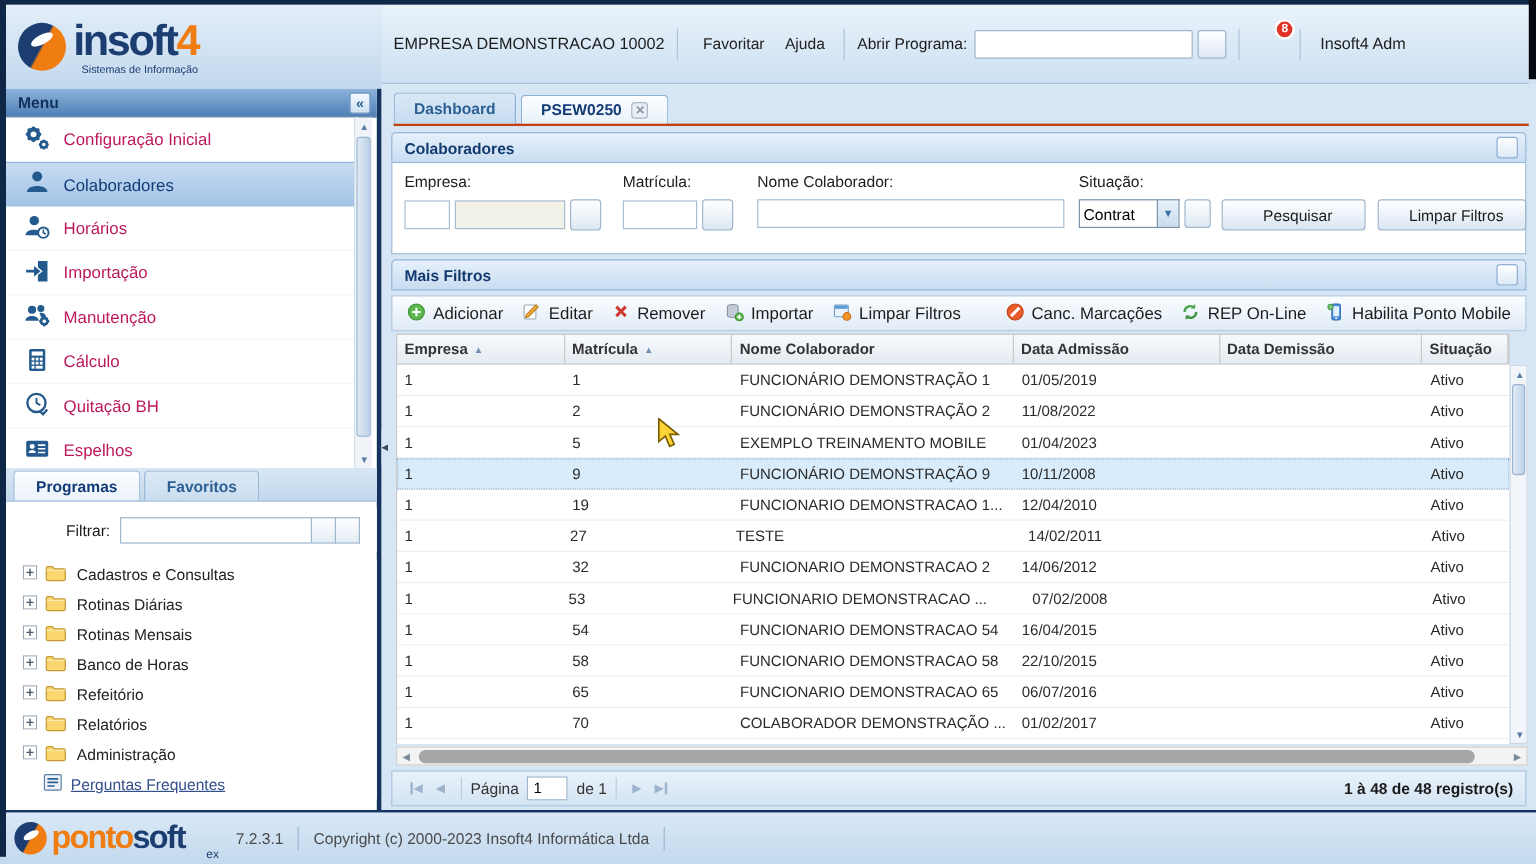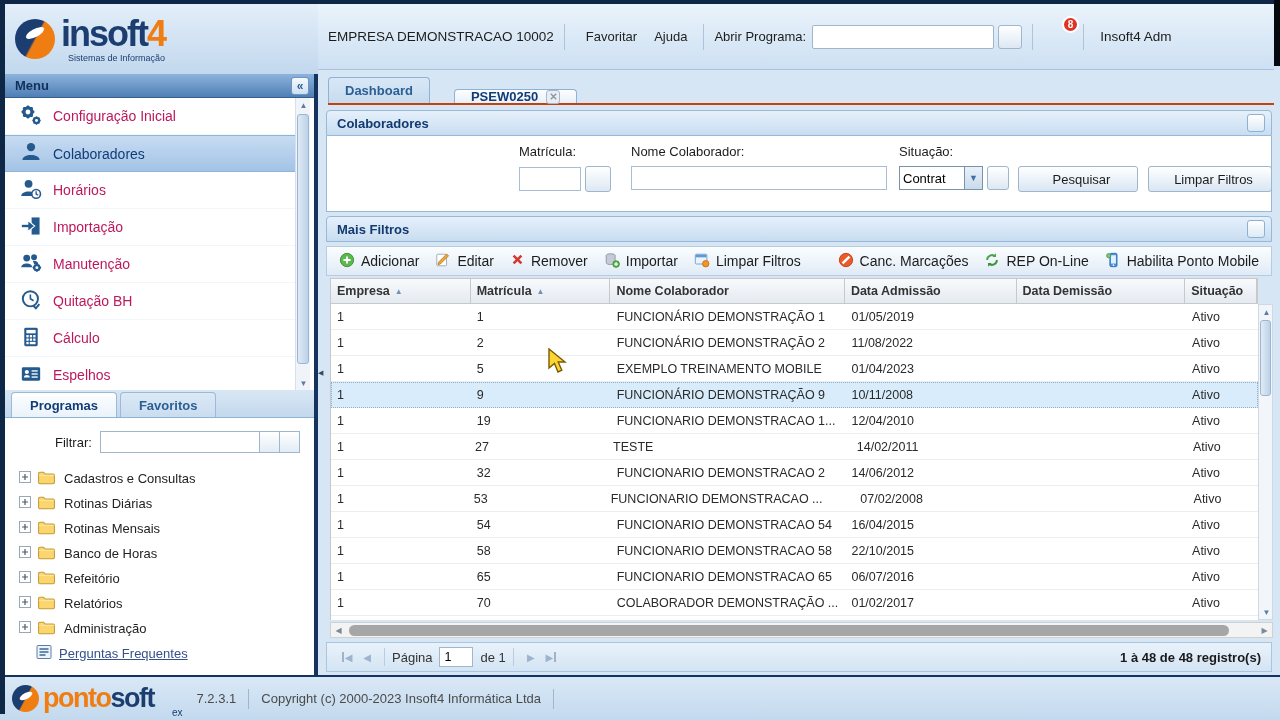--- a/index.html
+++ b/index.html
@@ -83,21 +83,21 @@
   .faq-row { height:25px; display:flex; align-items:center; gap:6px; padding-left:30px; font-size:13px; }
   .faq-link { color:#35508c; text-decoration:underline; }
 
   
   #main { position:absolute; left:318px; top:70px; width:962px; height:605px; background:#d6e6f5; }
   #tabstrip { position:absolute; left:10px; top:6px; right:6px; height:29px;
     border-bottom:2px solid #c2410c; display:flex; align-items:flex-end; gap:4px; }
   .main-tab { height:26px; padding:0 16px; display:flex; align-items:center; gap:8px;
     border:1px solid #8db2d8; border-bottom:none; border-radius:4px 4px 0 0;
     font-size:13px; font-weight:bold; color:#2c5f93; background:linear-gradient(#d9e8f6,#c6dbef); }
-  .main-tab.on { background:linear-gradient(#fdfeff,#e8f1fa); color:#123c77; height:14px;margin-left:20px; }
+  .main-tab.on { background:linear-gradient(#fdfeff,#e8f1fa); color:#123c77; height:24px; }
   .tab-close { width:14px; height:14px; border:1px solid #aab8c6; border-radius:3px;
     background:#e9eef4; display:flex; align-items:center; justify-content:center; }
 
   .panel-hdr { position:absolute; left:8px; width:946px; height:26px;
     background:linear-gradient(#e6f0fb,#c8ddf1); border:1px solid #98b8d8; border-radius:4px 4px 0 0;
     display:flex; align-items:center; justify-content:space-between; padding:0 6px 0 10px; }
   .panel-hdr .t { font-size:13px; font-weight:bold; color:#123a6e; }
   .chev-btn { width:18px; height:18px; border:1px solid #8fb0d2; border-radius:3px;
     background:linear-gradient(#fff,#dceaf6); display:flex; align-items:center; justify-content:center; }
 
@@ -278,45 +278,45 @@
                 <path d="M10.5 7.2c2.3-.5 4.5.8 4.5 2.8h-3.4z"></path>
                 <rect x="11" y="10" width="5.6" height="5.6" rx="1" transform="rotate(45 13.8 12.8)"></rect>
                 <rect x="11.2" y="10.2" width="5.2" height="5.2" rx="1"></rect>
                 <circle cx="13.8" cy="12.8" r="1.2" fill="#fff"></circle>
               </g>
             </svg></span>
           <span>Manutenção</span>
         </div>
         <div class="menu-item">
           <span class="ic"><svg viewBox="0 0 18 18" width="22" height="22">
-              <circle cx="8.5" cy="8" r="6.2" fill="#fff" stroke="#245a8d" stroke-width="1.6"></circle>
-              <path d="M8.5 4.6V8l2.6 1.6" stroke="#245a8d" stroke-width="1.3" fill="none"></path>
-              <path d="M11 13.8l2 2 2.8-3.4" stroke="#245a8d" stroke-width="1.6" fill="none"></path>
-            </svg></span>
-          <span>Quitação BH</span>
-        </div>
-        <div class="menu-item">
-          <span class="ic"><svg viewBox="0 0 18 18" width="22" height="22">
               <rect x="3.5" y="1.5" width="11" height="15" rx="1.2" fill="#245a8d"></rect>
               <rect x="5.2" y="3.2" width="7.6" height="2.8" fill="#fff"></rect>
               <g fill="#fff">
                 <rect x="5.2" y="7.4" width="1.9" height="1.9"></rect>
                 <rect x="8" y="7.4" width="1.9" height="1.9"></rect>
                 <rect x="10.8" y="7.4" width="1.9" height="1.9"></rect>
                 <rect x="5.2" y="10.2" width="1.9" height="1.9"></rect>
                 <rect x="8" y="10.2" width="1.9" height="1.9"></rect>
                 <rect x="10.8" y="10.2" width="1.9" height="1.9"></rect>
                 <rect x="5.2" y="13" width="1.9" height="1.9"></rect>
                 <rect x="8" y="13" width="4.7" height="1.9"></rect>
               </g>
             </svg></span>
           <span>Cálculo</span>
         </div>
         <div class="menu-item">
           <span class="ic"><svg viewBox="0 0 18 18" width="22" height="22">
+              <circle cx="8.5" cy="8" r="6.2" fill="#fff" stroke="#245a8d" stroke-width="1.6"></circle>
+              <path d="M8.5 4.6V8l2.6 1.6" stroke="#245a8d" stroke-width="1.3" fill="none"></path>
+              <path d="M11 13.8l2 2 2.8-3.4" stroke="#245a8d" stroke-width="1.6" fill="none"></path>
+            </svg></span>
+          <span>Quitação BH</span>
+        </div>
+        <div class="menu-item">
+          <span class="ic"><svg viewBox="0 0 18 18" width="22" height="22">
               <rect x="1.5" y="3.5" width="15" height="11" rx="1.2" fill="#245a8d"></rect>
               <circle cx="5.6" cy="7.4" r="1.7" fill="#fff"></circle>
               <path d="M3.2 11.8c0-2.6 4.8-2.6 4.8 0z" fill="#fff"></path>
               <g stroke="#fff" stroke-width="1.1">
                 <path d="M9.5 6.5h5"></path>
                 <path d="M9.5 9h5"></path>
                 <path d="M9.5 11.5h5"></path>
               </g>
             </svg></span>
           <span>Espelhos</span>
@@ -453,20 +453,30 @@
       </div>
 
     <div class="panel-hdr" style="top:40px">
       <span class="t">Colaboradores</span>
       <span class="chev-btn">
           <span class="ic"></span>
         </span>
     </div>
 
     <div id="filter-body">
+      <div class="fgroup" style="left:10px">
+        <span class="flabel">Empresa:</span>
+        <span class="frow">
+          <input class="fin" style="width: 38px;" value="">
+          <input class="fin dis" style="width: 92px; margin-left: 4px;" value="">
+          <span class="fbtn">
+              <span class="ic"></span>
+            </span>
+        </span>
+      </div>
       <div class="fgroup" style="left:192px">
         <span class="flabel">Matrícula:</span>
         <span class="frow">
           <input class="fin" style="width: 62px;" value="">
           <span class="fbtn">
               <span class="ic"></span>
             </span>
         </span>
       </div>
       <div class="fgroup" style="left:304px">

